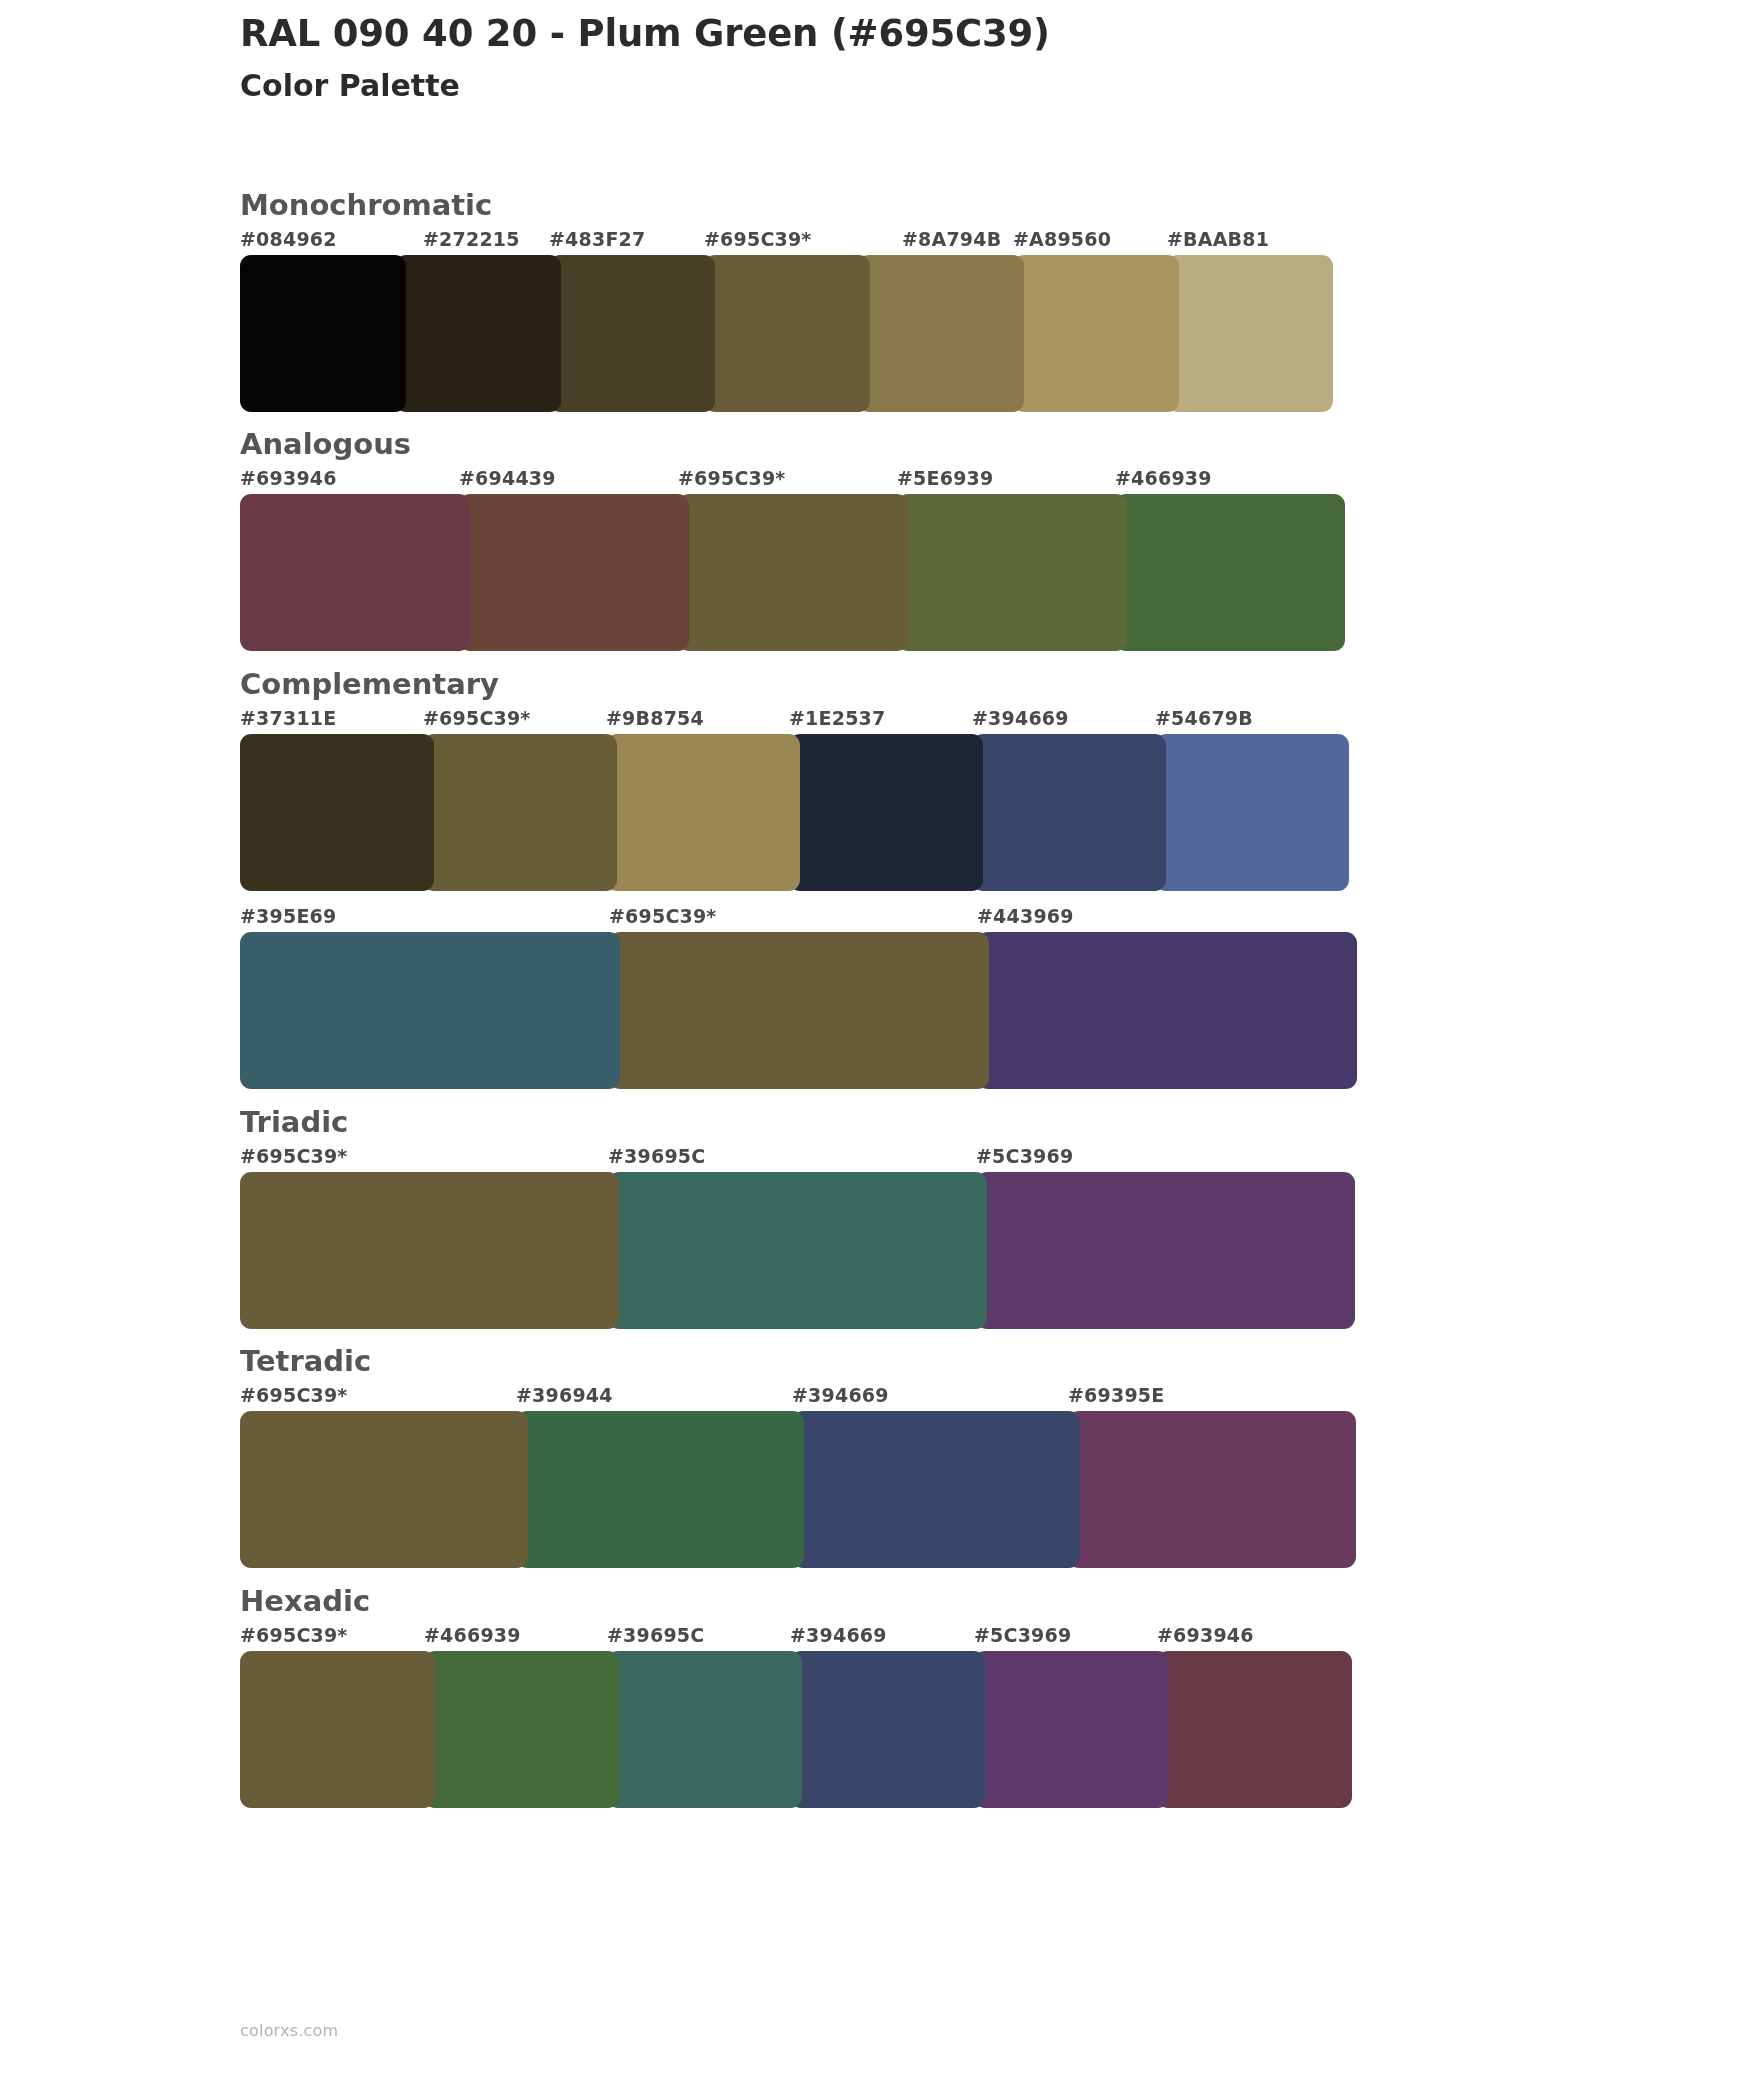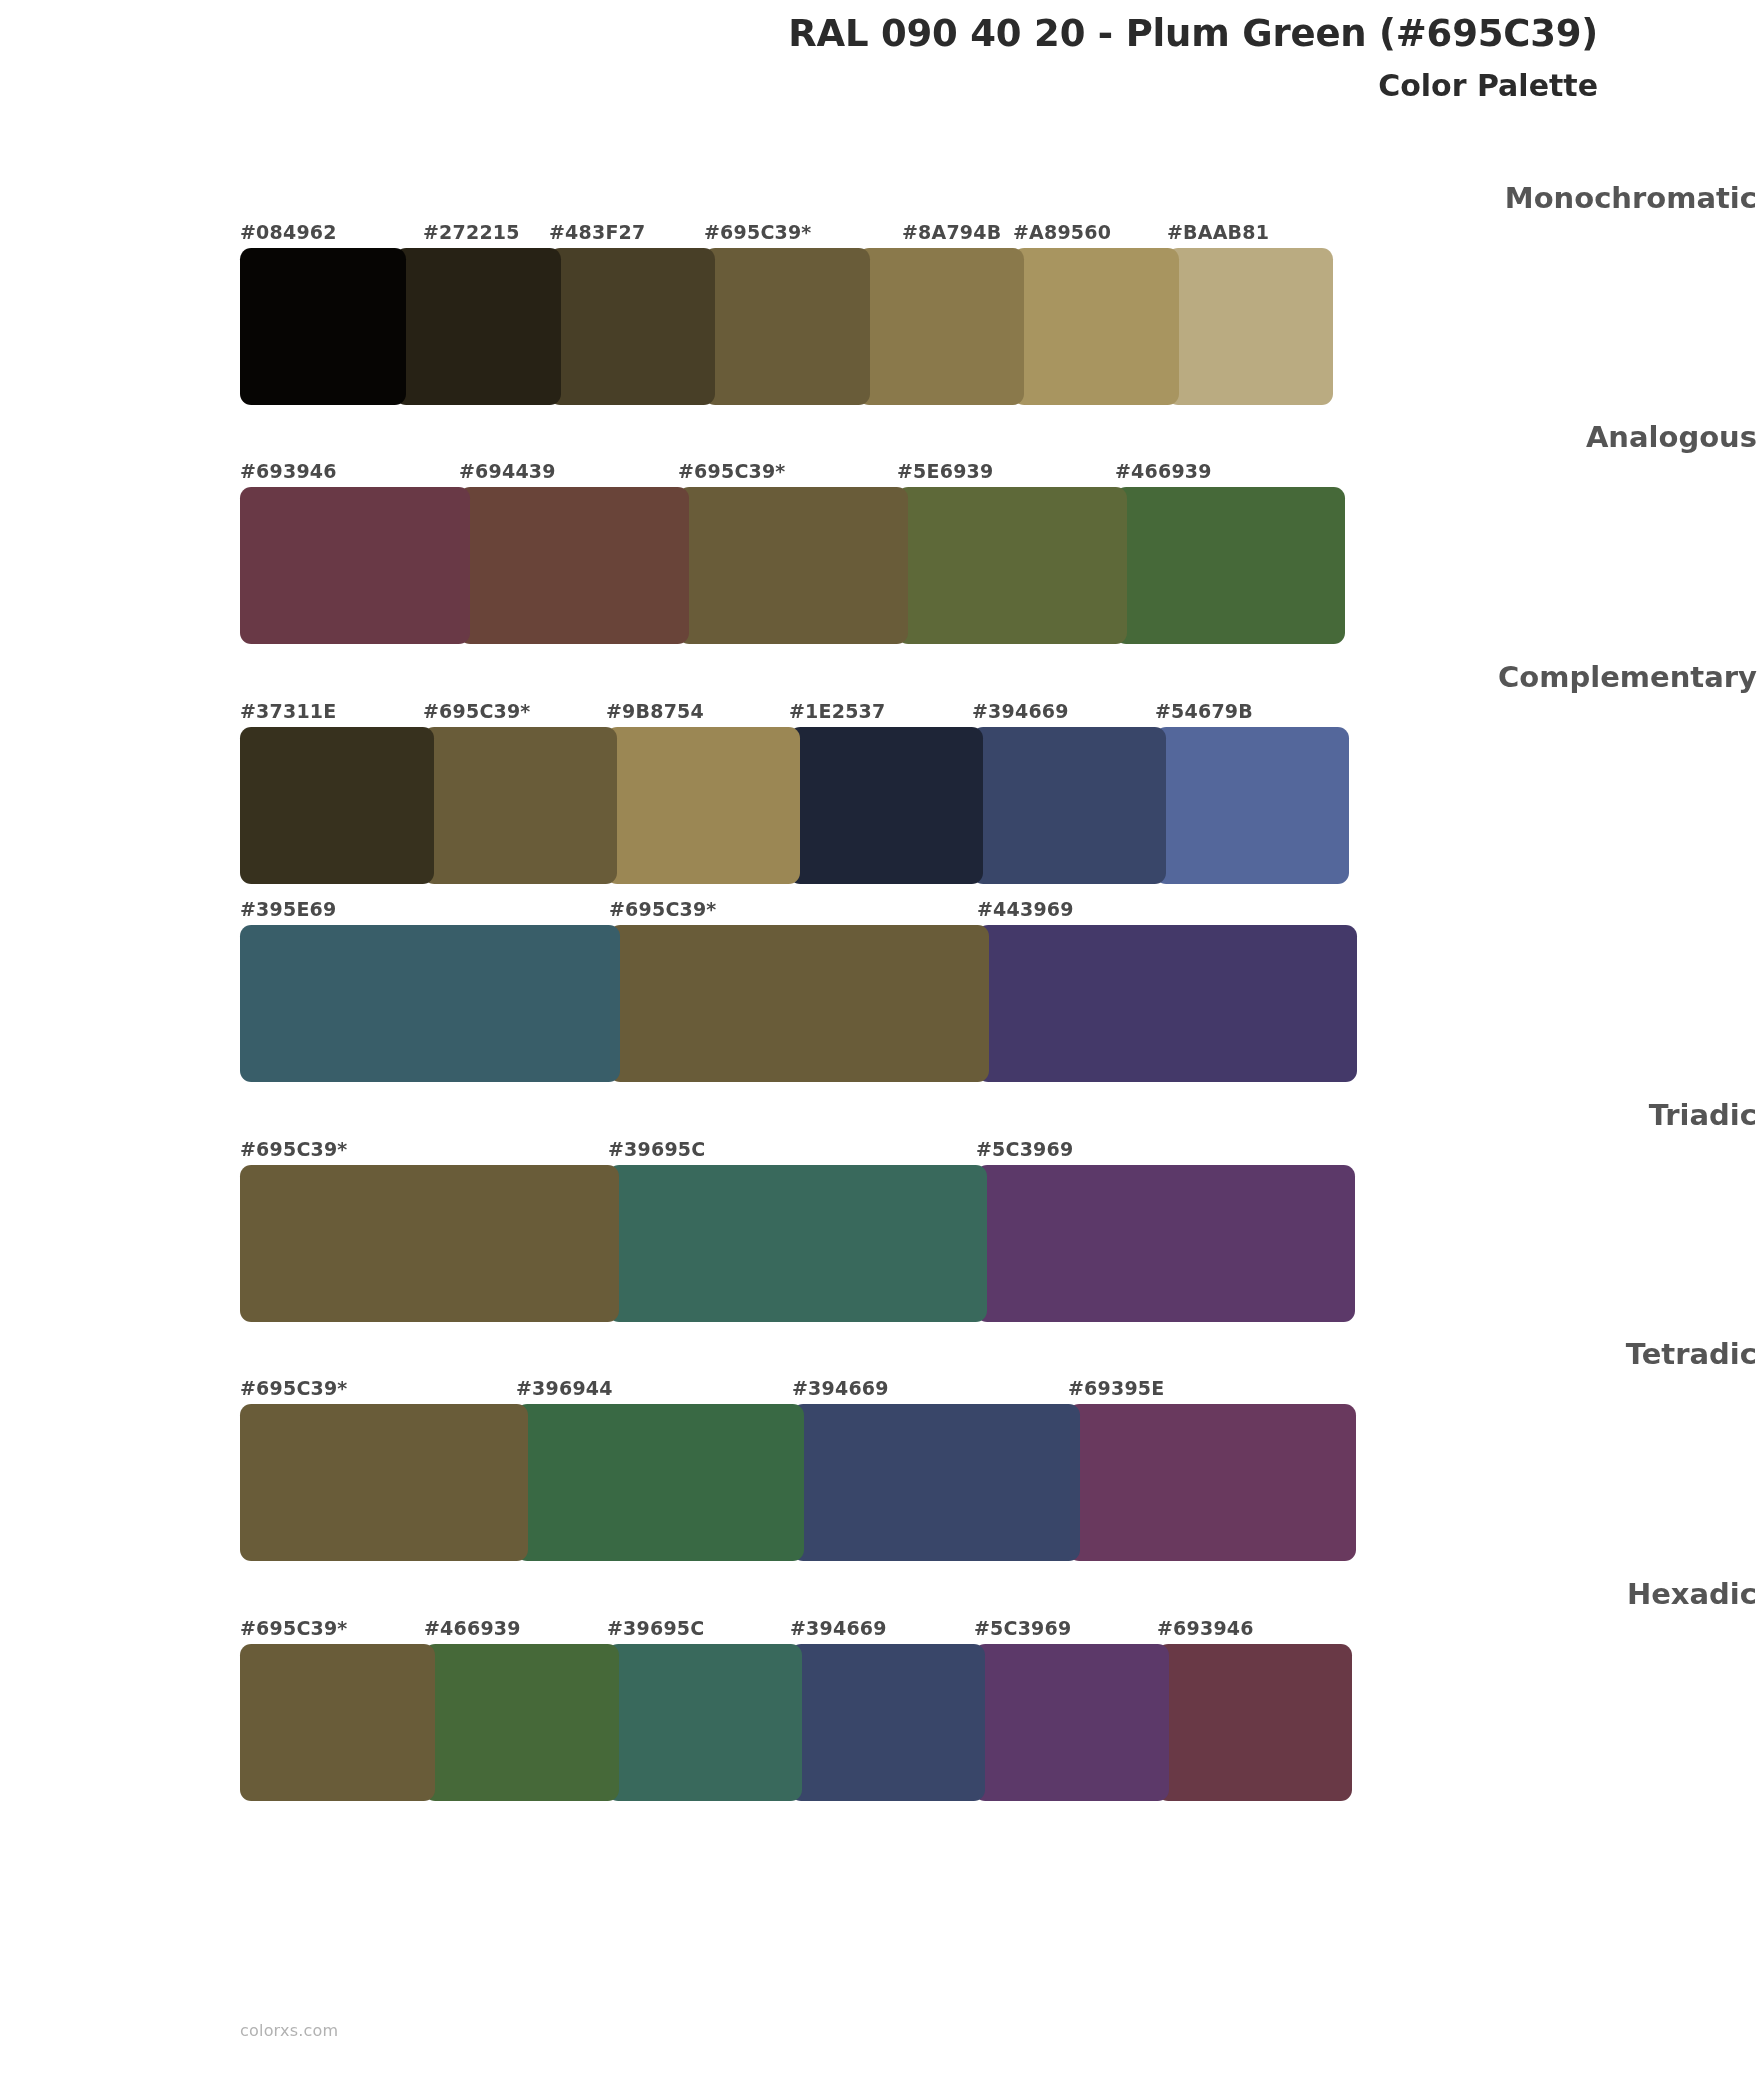--- a/index.html
+++ b/index.html
@@ -14,21 +14,20 @@
     font-family: "DejaVu Sans", "Liberation Sans", sans-serif;
     -webkit-font-smoothing: antialiased;
     overflow: hidden;
   }
   .page {
     position: relative;
     width: 1757px;
     height: 2077px;
     box-sizing: border-box;
     padding: 14px;
-    text-align: right;
   }
 
   
   .header {
     position: absolute;
     left: 240px;
     top: 9.6px;
     width: 1358px;
   }
   .page-title {
@@ -47,21 +46,21 @@
     color: #2b2b2b;
     line-height: 1.35;
     margin: 8px 0 0 0;
     padding: 0;
   }
 
   
   .sections {
     position: absolute;
     left: 0;
-    top: 180px;
+    top: 187px;
     width: 1757px;
   }
   .section {
     position: relative;
     width: 1757px;
     margin-bottom: 14.4px;
   }
   .section-title {
     font-size: 29px;
     font-weight: 700;

